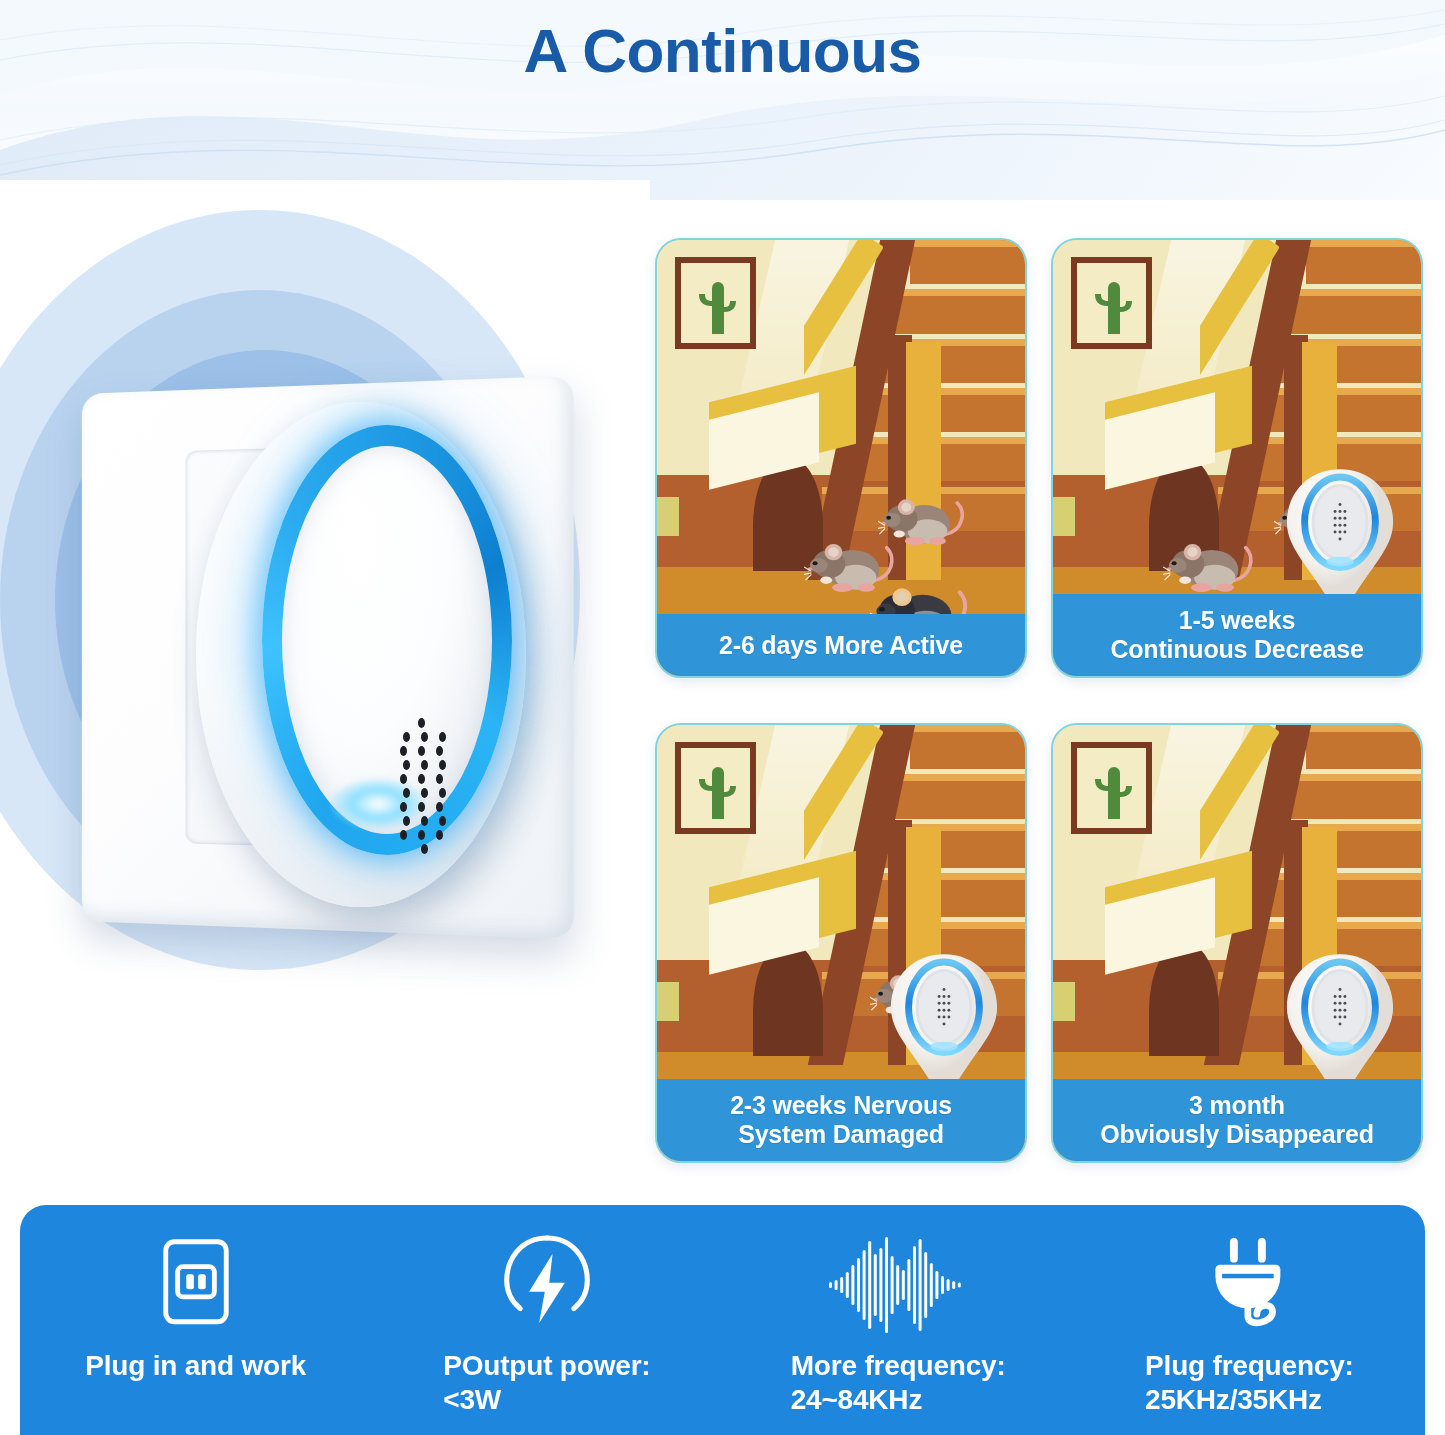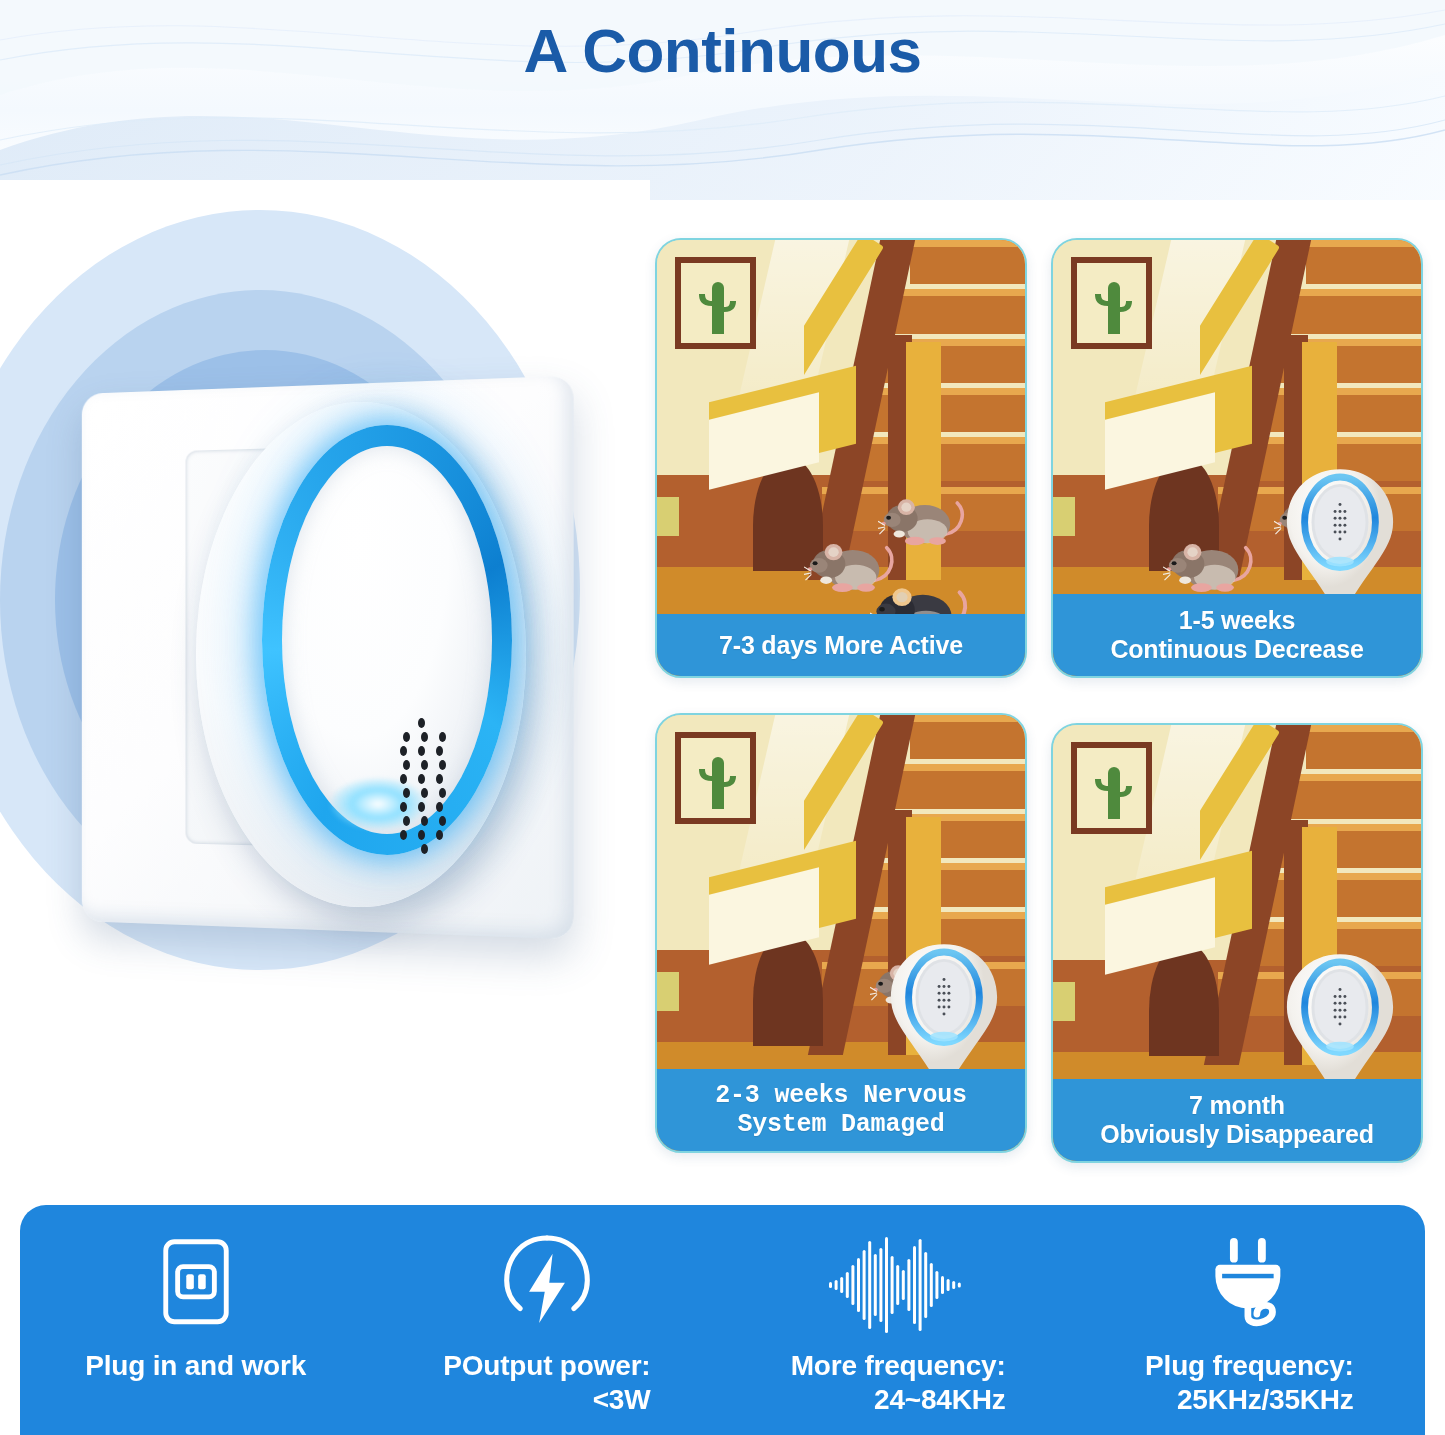--- a/index.html
+++ b/index.html
@@ -176,21 +176,21 @@
     display:flex;
   }
   .feature {
     flex:1; display:flex; flex-direction:column;
     align-items:center; justify-content:flex-start;
     padding-top:24px; color:#ffffff;
   }
   .feature .ic { height:112px; display:flex; align-items:center; justify-content:center; }
   .feature .lbl {
     font-size:28px; font-weight:bold; line-height:1.22;
-    text-align:right; margin-top:8px; letter-spacing:-0.2px;
+    text-align:left; margin-top:8px; letter-spacing:-0.2px;
   }
 </style>
 </head>
 <body>
 
 <div class="page">
 
   <div class="header">
     <svg viewBox="0 0 1445 200" preserveAspectRatio="none">
       <defs>
@@ -331,21 +331,21 @@
     <ellipse cx="8" cy="55" rx="3" ry="2.4" fill="#e59a94"></ellipse>
     <path d="M10 58 L0 52 M10 60 L0 62 M10 62 L2 70" stroke="#f2ece3" stroke-width="1.6" fill="none"></path>
     <ellipse cx="52" cy="80" rx="14" ry="6" fill="#e8a5a0"></ellipse>
     <ellipse cx="84" cy="80" rx="12" ry="5.5" fill="#e8a5a0"></ellipse>
     <ellipse cx="30" cy="70" rx="8" ry="5" fill="#d8d3cc"></ellipse>
   </svg></div>
 
       </div>
       <div class="caption one-line">
         <div>
-          <span>7-3 days More Active</span>
+          <span>2-6 days More Active</span>
           
         </div>
       </div>
       </div>
       <div class="card" style="left: 396px; top: 0px;">
       <div class="scene">
         <div class="wall-top"></div>
         <div class="light-beam"></div>
         <div class="wall-low"></div>
         <div class="floor"></div>
@@ -440,21 +440,21 @@
     </g>
   </svg></div>
       </div>
       <div class="caption two-line">
         <div>
           <span>1-5 weeks</span>
           <br><span>Continuous Decrease</span>
         </div>
       </div>
       </div>
-      <div class="card" style="left: 0px; top: 475px; font-family: Liberation Mono, monospace;">
+      <div class="card" style="left: 0px; top: 485px;">
       <div class="scene">
         <div class="wall-top"></div>
         <div class="light-beam"></div>
         <div class="wall-low"></div>
         <div class="floor"></div>
         <div class="patch"></div>
         <div class="frame">
             <svg class="cactus" width="58" height="66" viewBox="0 0 58 66">
     <path d="M25 62 L25 16 a6 6 0 0 1 12 0 L37 62 Z" fill="#4f8a3d"></path>
     <path d="M25 34 C14 34 12 28 12 22 L18 22 C18 27 20 29 25 29 Z" fill="#4f8a3d"></path>
@@ -596,21 +596,21 @@
                 <circle cx="65" cy="59" r="1.5"></circle>
       <circle cx="55" cy="66" r="1.5"></circle>
                 <circle cx="60" cy="66" r="1.5"></circle>
                 <circle cx="65" cy="66" r="1.5"></circle>
       <circle cx="60" cy="73" r="1.5"></circle>
     </g>
   </svg></div>
       </div>
       <div class="caption two-line">
         <div>
-          <span>7 month</span>
+          <span>3 month</span>
           <br><span>Obviously Disappeared</span>
         </div>
       </div>
       </div>
     </div>
 
   <div class="feature-bar">
 
     <div class="feature">
       <div class="ic">

